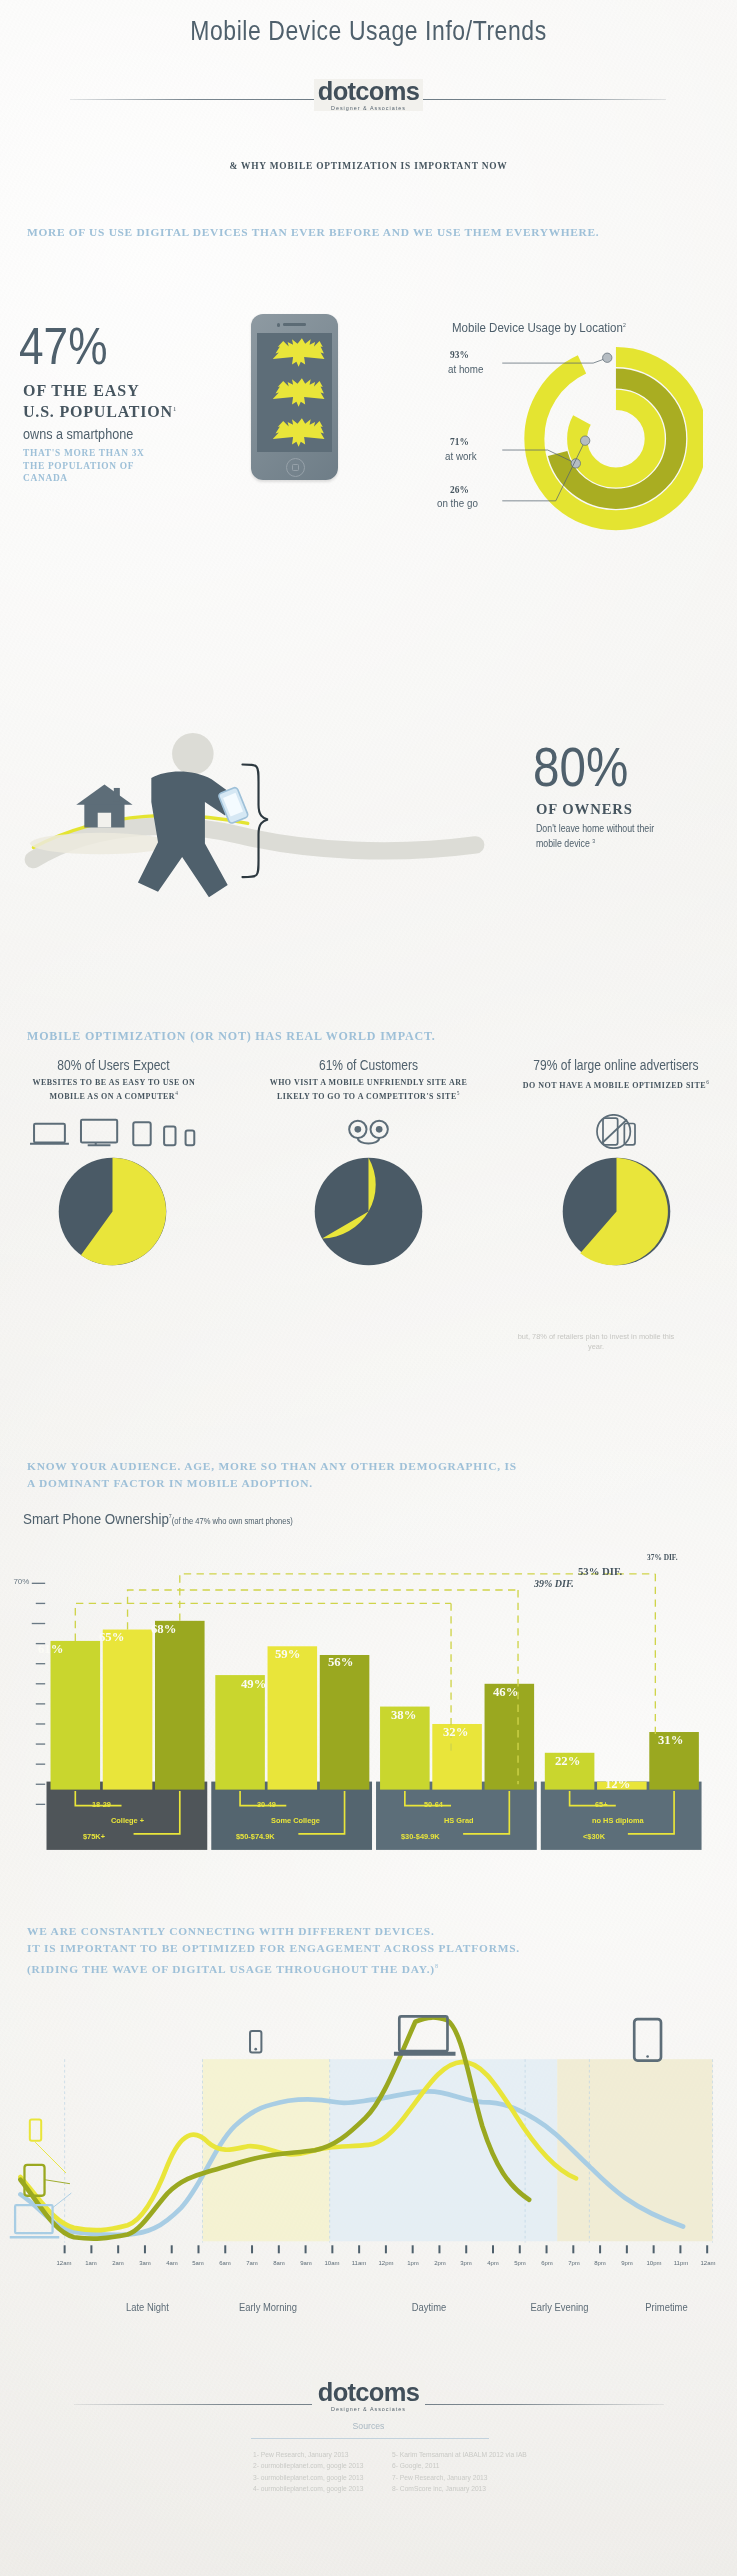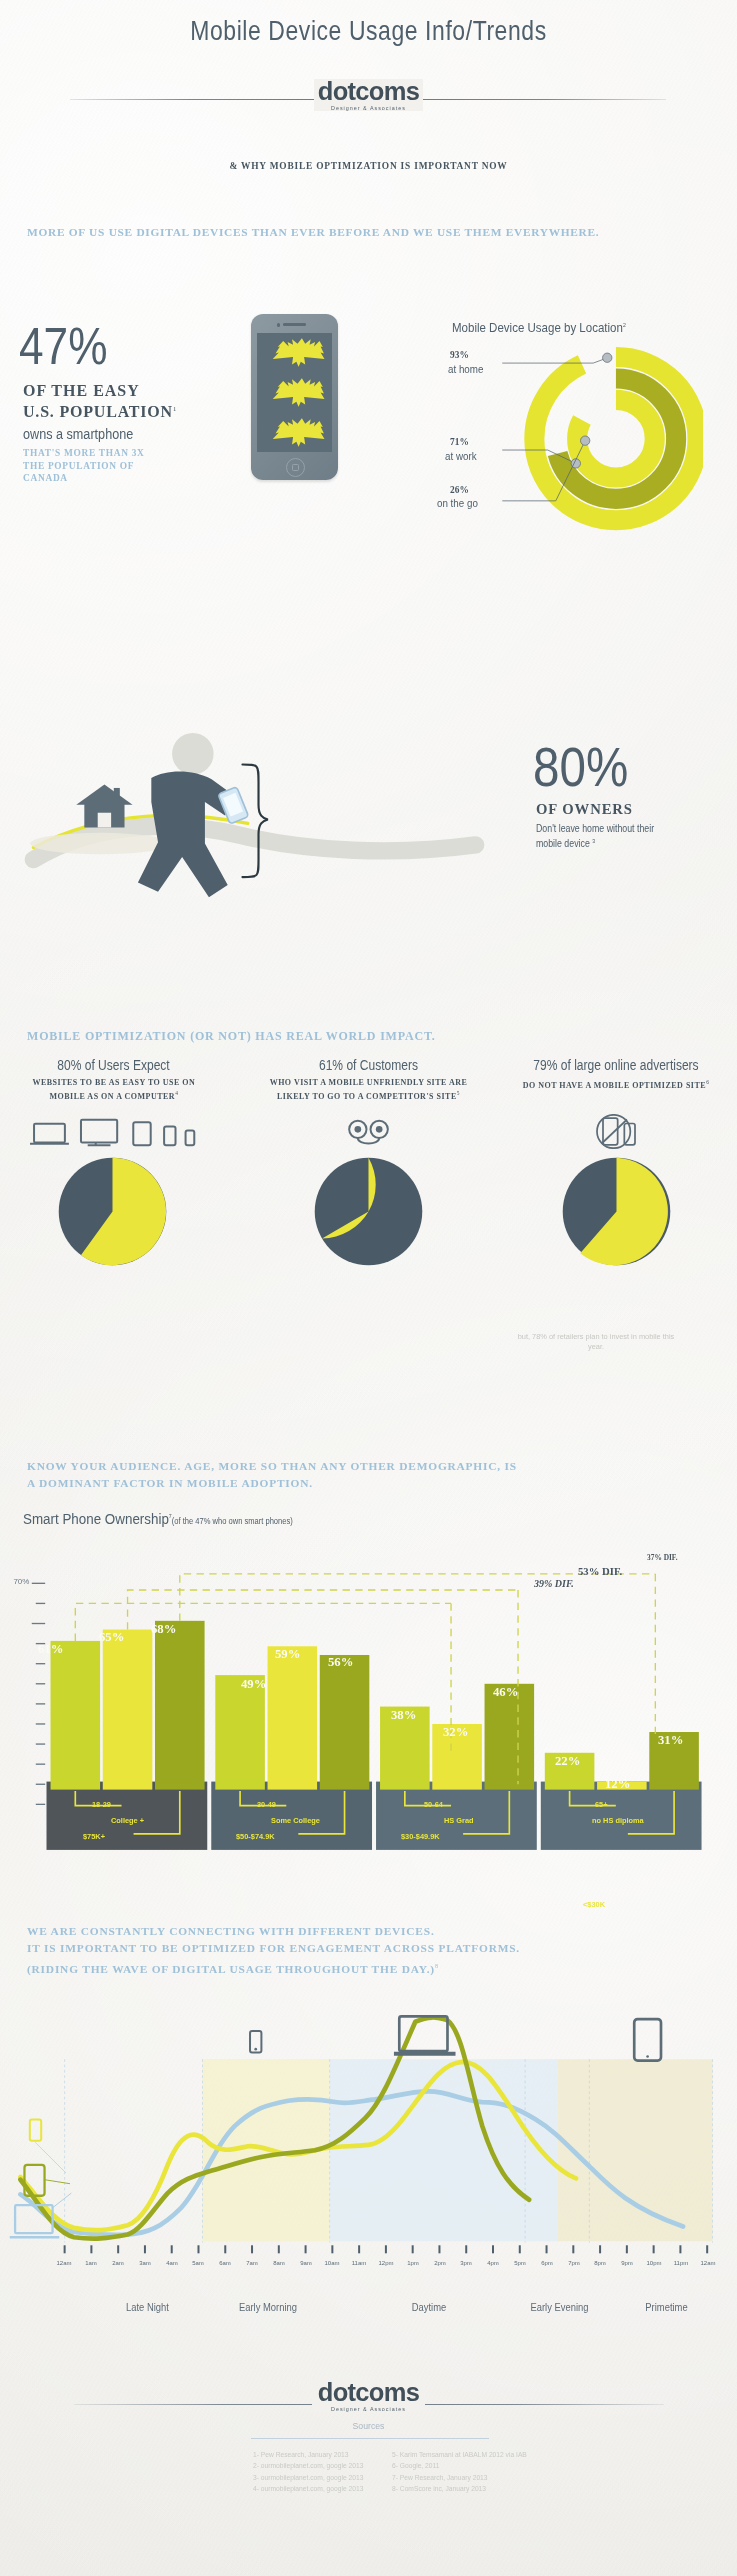--- a/index.html
+++ b/index.html
@@ -379,21 +379,21 @@
   <div class="grp-age" style="left:257px;top:1800px;">30-49</div>
   <div class="grp-txt" style="left:271px;top:1816px;">Some College</div>
   <div class="grp-txt" style="left:236px;top:1832px;">$50-$74.9K</div>
 
   <div class="grp-age" style="left:424px;top:1800px;">50-64</div>
   <div class="grp-txt" style="left:444px;top:1816px;">HS Grad</div>
   <div class="grp-txt" style="left:401px;top:1832px;">$30-$49.9K</div>
 
   <div class="grp-age" style="left:595px;top:1800px;">65+</div>
   <div class="grp-txt" style="left:592px;top:1816px;">no HS diploma</div>
-  <div class="grp-txt" style="left:583px;top:1900px;text-align:right;">&lt;$30K</div>
+  <div class="grp-txt" style="left:583px;top:1832px;text-align:right;">&lt;$30K</div>
 
   <div class="h5">
     <div>WE ARE CONSTANTLY CONNECTING WITH DIFFERENT DEVICES.</div>
     <div>IT IS IMPORTANT TO BE OPTIMIZED FOR ENGAGEMENT ACROSS PLATFORMS.</div>
     <div><span>(RIDING THE WAVE OF DIGITAL USAGE THROUGHOUT THE DAY.)</span><sup>8</sup></div>
   </div>
 
   <svg style="position:absolute;left:0px;top:2007px;width:737px;height:251px" viewBox="0 0 1100 375">
 
     <rect x="302" y="78" width="190" height="272" fill="#f4f2c8" opacity=".75"></rect>

